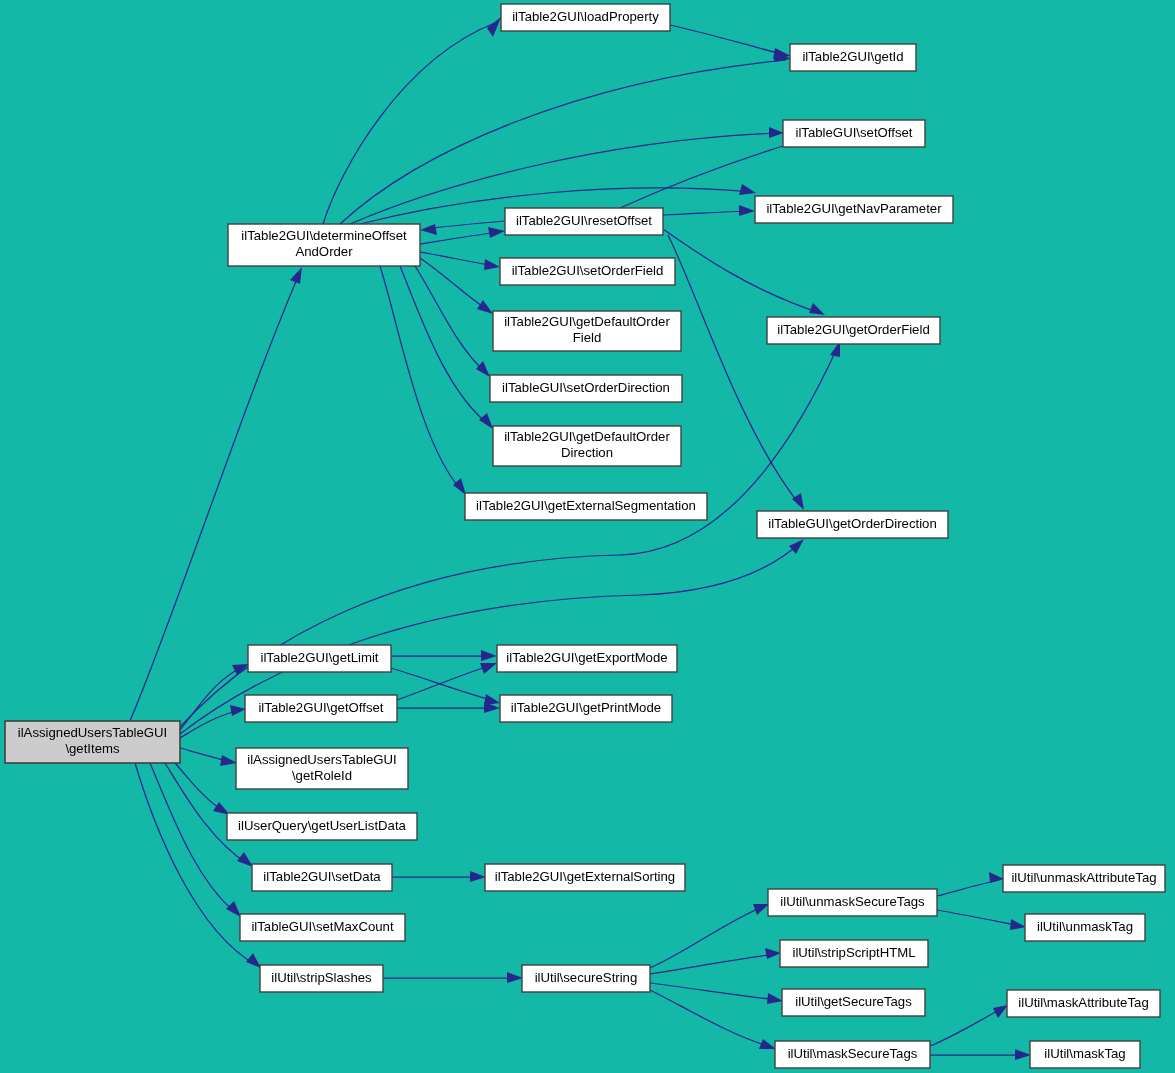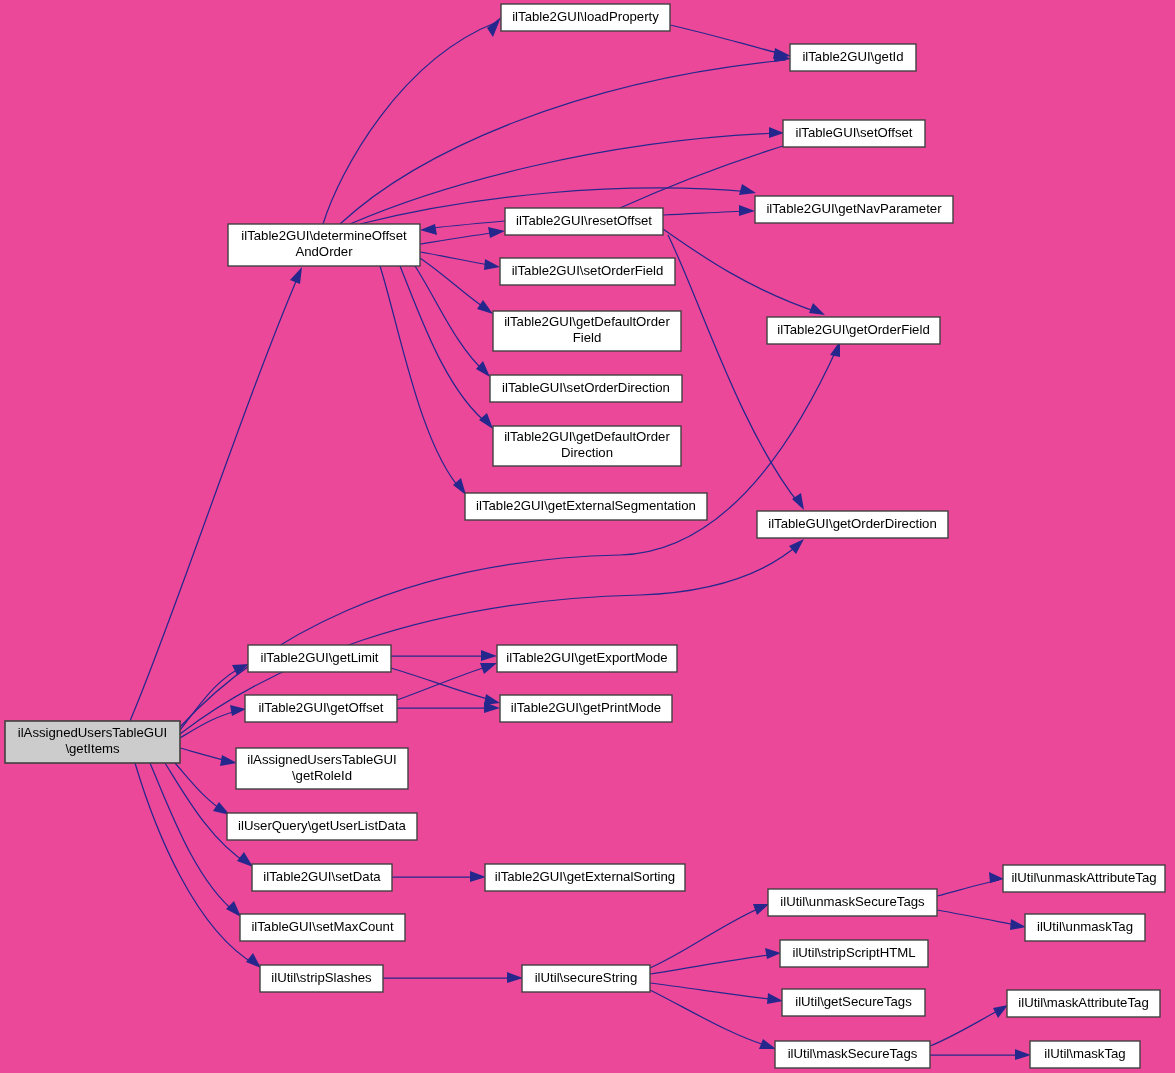--- a/index.html
+++ b/index.html
@@ -4,21 +4,21 @@
 <style>
   html, body {
     margin: 0;
     padding: 0;
     background: #ffffff;
   }
   #canvas-wrap {
     position: relative;
     width: 1175px;
     height: 1073px;
-    background: #ec4899;
+    background: #14b8a6;
     overflow: hidden;
     font-family: "Liberation Sans", sans-serif;
   }
   svg#graph {
     position: absolute;
     left: 0;
     top: 0;
     width: 1175px;
     height: 1073px;
     display: block;

